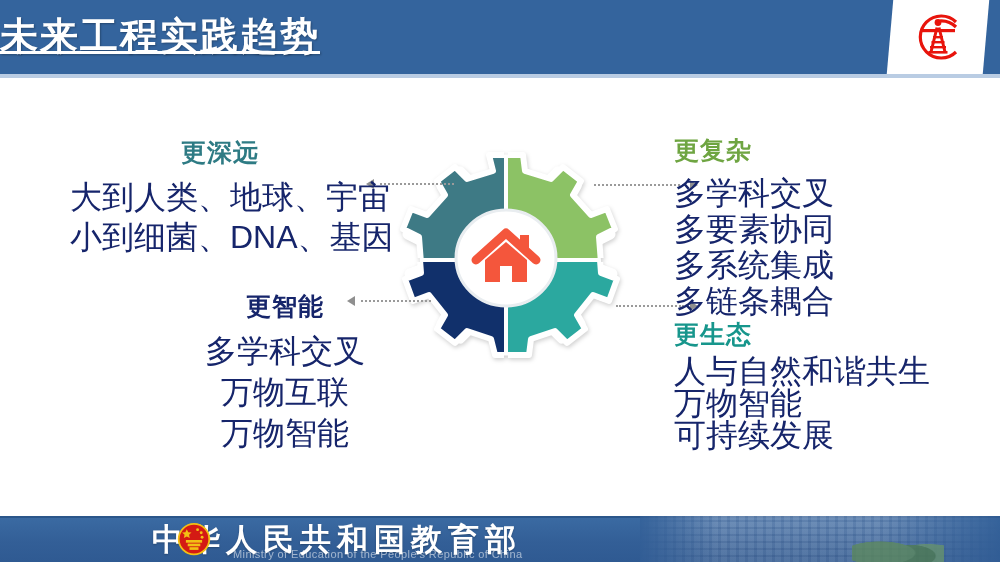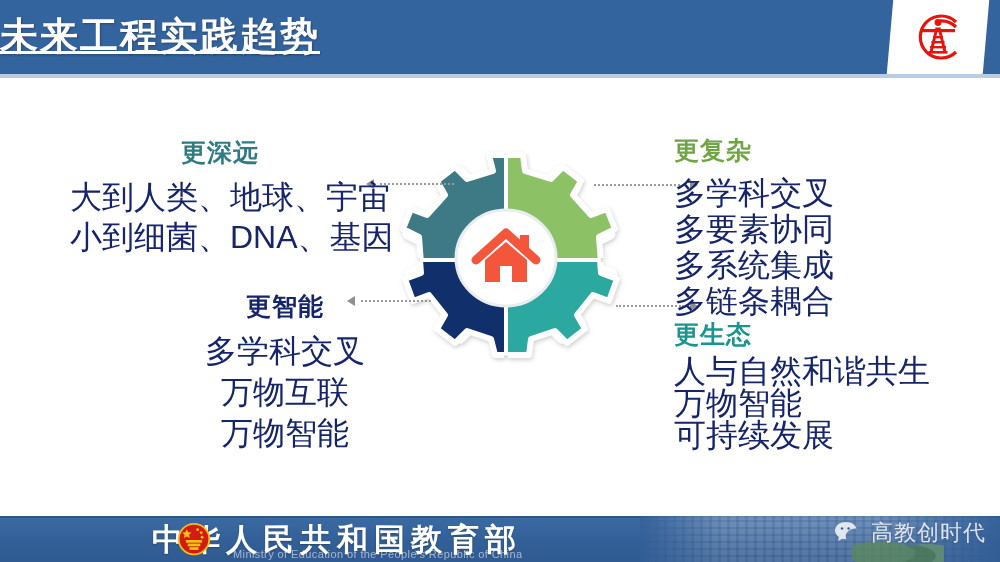--- a/index.html
+++ b/index.html
@@ -349,23 +349,15 @@
       <circle cx="20" cy="19" r="17" fill="none" stroke="#F2C014" stroke-width="2"></circle>
       <path d="M12 8 l1.6 3.4 3.6.4-2.7 2.4.8 3.6L12 16l-3.3 1.8.8-3.6L6.8 11.8l3.6-.4z" fill="#F2C014"></path>
       <rect x="11" y="20" width="18" height="3" fill="#F2C014"></rect>
       <rect x="13" y="24" width="14" height="3" fill="#F2C014"></rect>
       <rect x="15" y="28" width="10" height="3" fill="#F2C014"></rect>
       <circle cx="24" cy="8.5" r="1.6" fill="#F2C014"></circle>
       <circle cx="28" cy="12" r="1.6" fill="#F2C014"></circle>
       <circle cx="29" cy="17" r="1.6" fill="#F2C014"></circle>
     </svg>
 
-    <div class="watermark">
-      <svg width="30" height="26" viewBox="0 0 30 26">
-        <path d="M11.5 2C5.7 2 1 5.8 1 10.5c0 2.7 1.6 5.1 4 6.6L4 21l4.2-2.2c1 .25 2.1.4 3.3.4.35 0 .7 0 1-.05C12 18.3 11.8 17.4 11.8 16.4c0-4.4 4.4-7.9 9.8-7.9.35 0 .7.02 1.05.05C21.5 4.8 17 2 11.5 2z" fill="rgba(255,255,255,.92)"></path>
-        <circle cx="8" cy="8.4" r="1.25" fill="#335F97"></circle>
-        <circle cx="14.6" cy="8.4" r="1.25" fill="#335F97"></circle>
-      </svg>
-      <span class="wm-text">高教创时代</span>
-    </div>
   </div>
 
 </div>
 
 </body></html>

